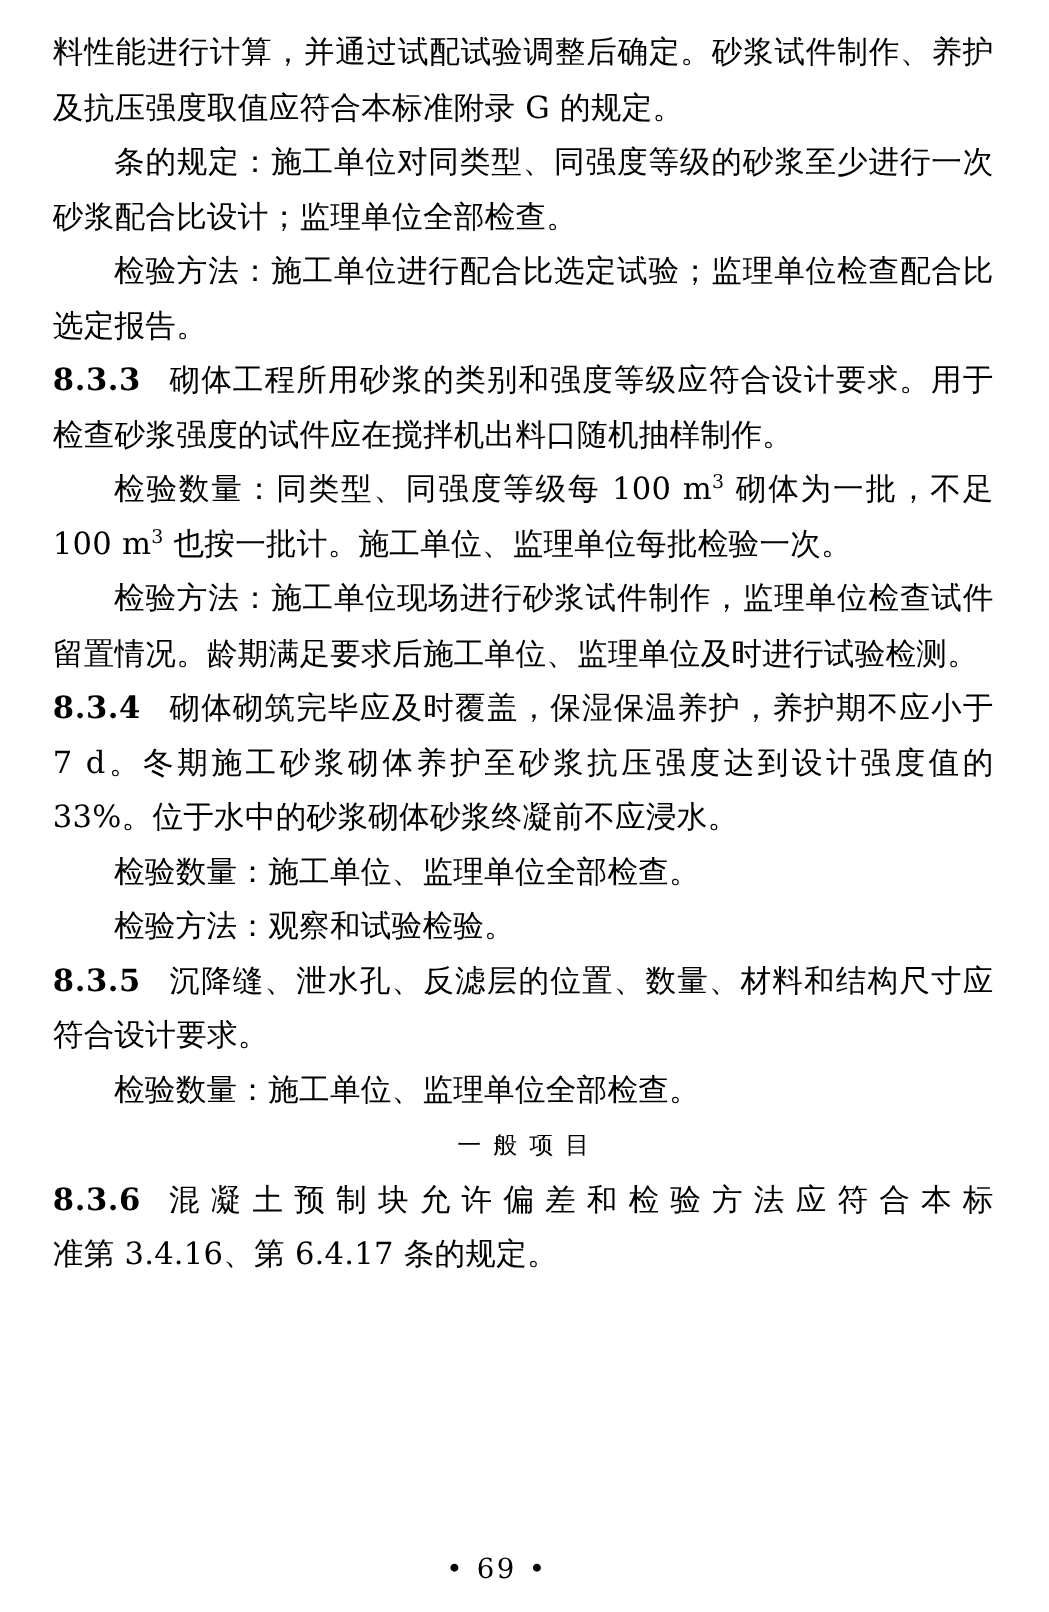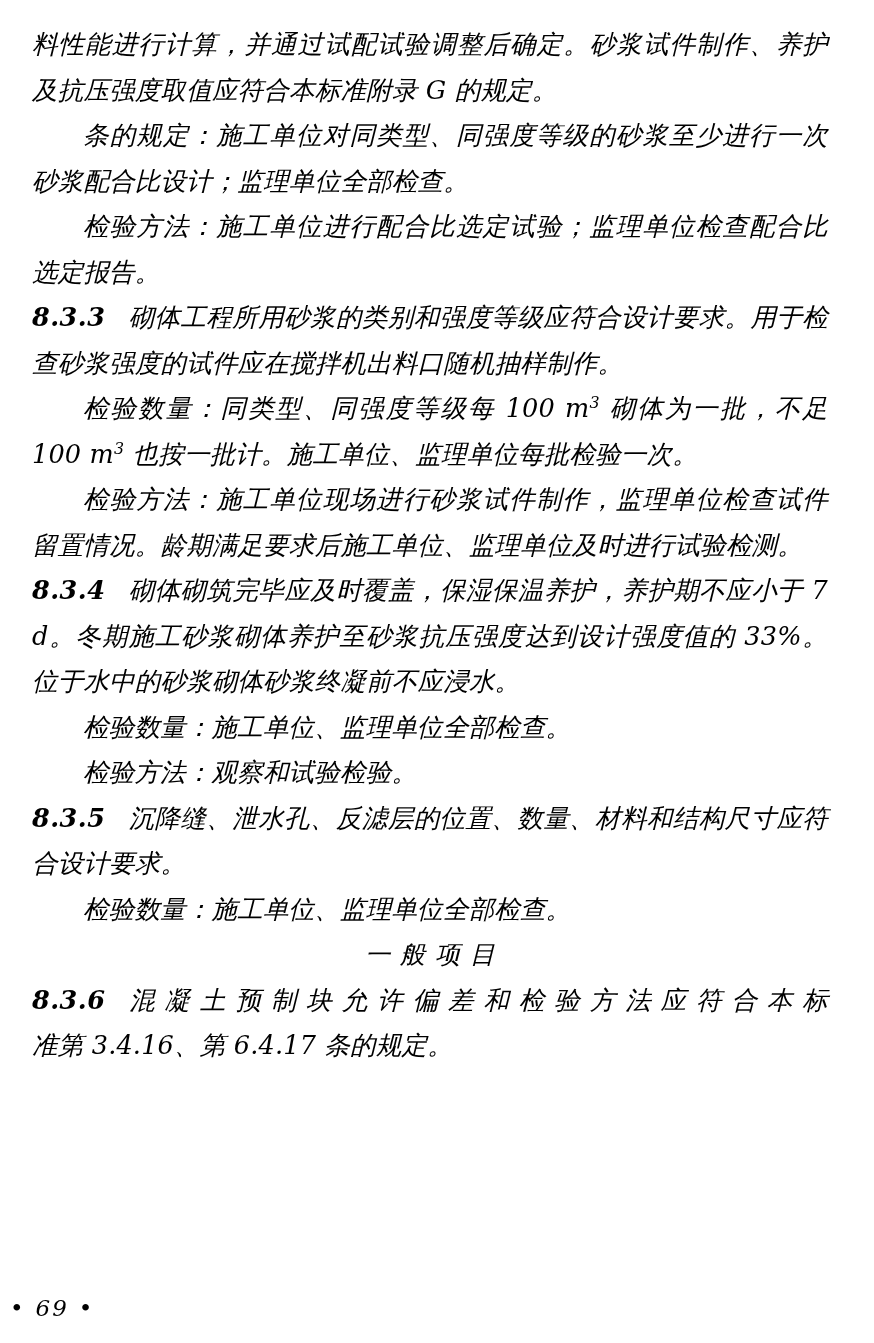--- a/index.html
+++ b/index.html
@@ -8,23 +8,22 @@
     background: #ffffff;
   }
   .page {
     position: relative;
     width: 874px;
     height: 1343px;
     background: #ffffff;
     font-family: "DejaVu Serif", "Liberation Serif", serif;
     color: #000000;
     box-sizing: border-box;
-    padding: 22px 46px 0 32px;
+    padding: 22px 46px 0 44px;
     overflow: hidden;
-    font-style: italic;
   }
   .body-text {
     font-size: 25.5px;
     line-height: 45.5px;
     text-align: justify;
     letter-spacing: 0.2px;
   }
   p {
     margin: 0;
     text-indent: 0;
@@ -41,31 +40,31 @@
     display: inline-block;
     width: 0.9em;
   }
   sup {
     font-size: 0.62em;
     vertical-align: super;
     line-height: 0;
   }
   .centered-heading {
     text-align: center;
-    font-size: 25px;
+    font-size: 20px;
     line-height: 45.5px;
     letter-spacing: 10px;
     padding-left: 10px;
   }
   .footer {
     position: absolute;
     left: 0;
     right: 46px;
     bottom: 22px;
-    text-align: left;
+    text-align: center;
     font-size: 23px;
     font-family: "DejaVu Serif", "Liberation Serif", serif;
     letter-spacing: 2px;
   }
   .footer .dot {
     display: inline-block;
     padding: 0 10px;
   }
   .lat {
     font-family: "DejaVu Serif", "Liberation Serif", serif;

